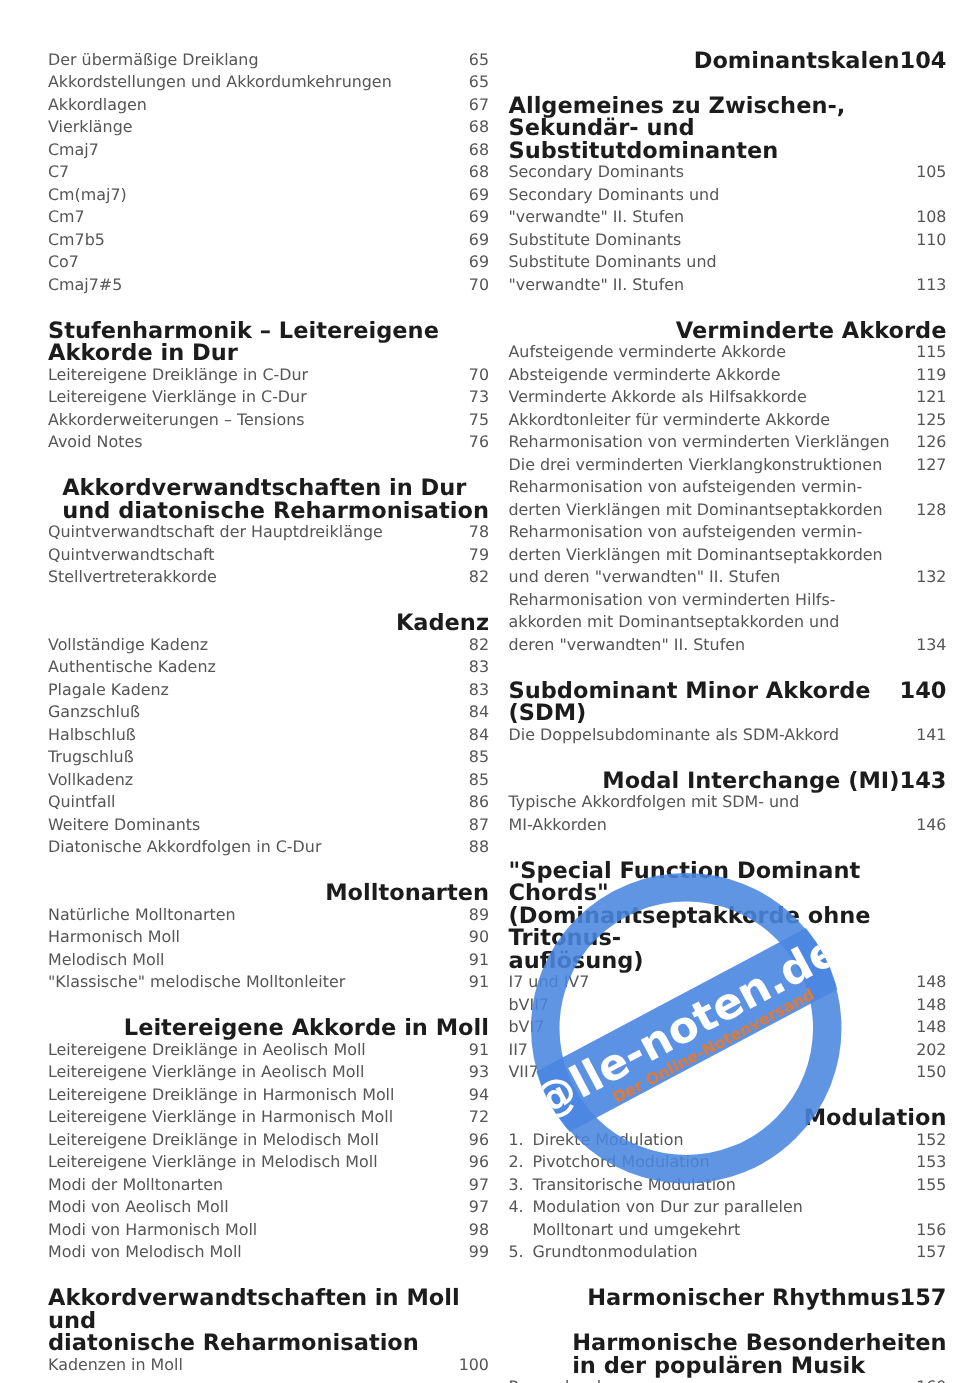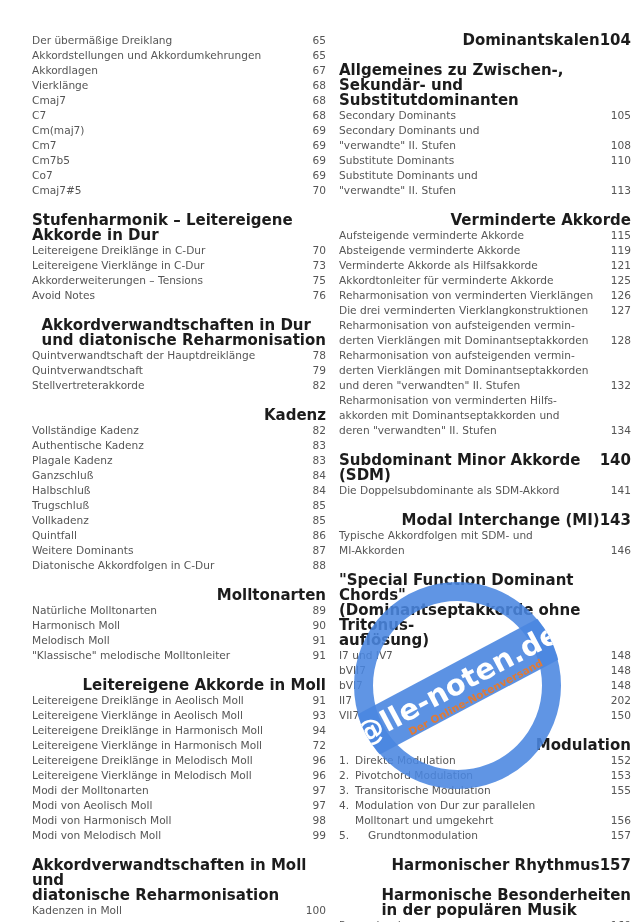--- a/index.html
+++ b/index.html
@@ -384,21 +384,21 @@
         <span style="display: flex;">
           <span class="num">4.</span>
           <span class="t" style="padding-right: 0px;">Modulation  von Dur zur parallelen
 Molltonart und umgekehrt</span>
         </span>
         <span class="p">156</span>
       </div>
       <div class="row">
         <span style="display: flex;">
           <span class="num">5.</span>
-          <span class="t" style="padding-right: 0px; margin-left: 13px;">Grundtonmodulation</span>
+          <span class="t" style="padding-right: 0px;">Grundtonmodulation</span>
         </span>
         <span class="p">157</span>
       </div>
     </div>
     <div class="section">
       <div class="hdr">
         <span class="t">Harmonischer Rhythmus</span>
         <span class="p">157</span>
       </div>
     </div>

